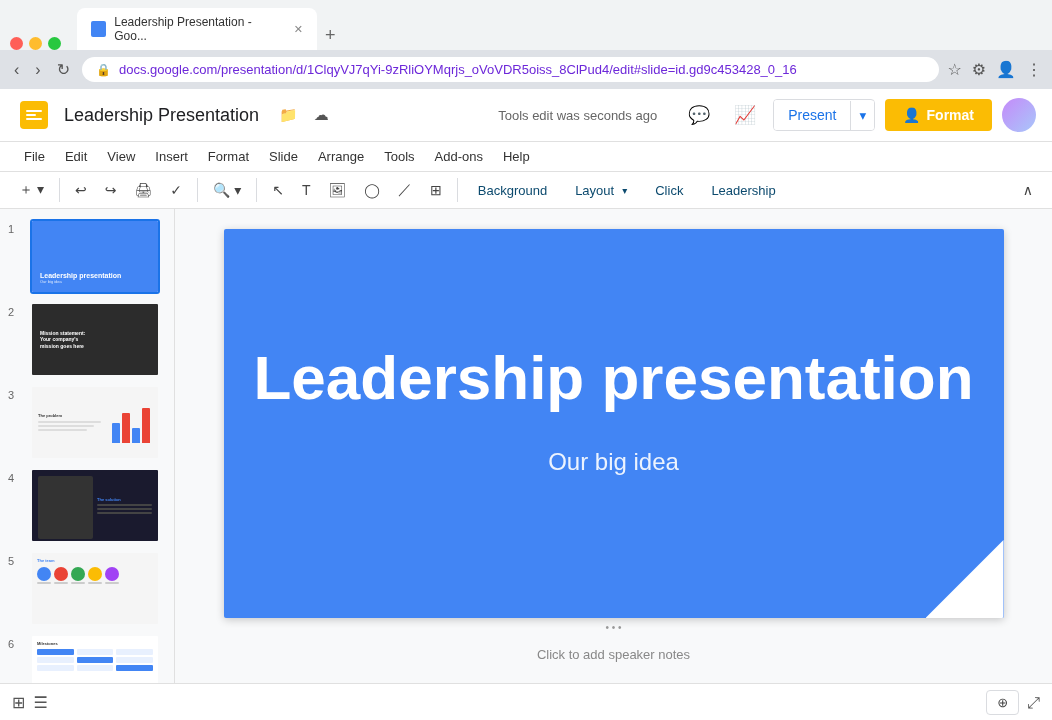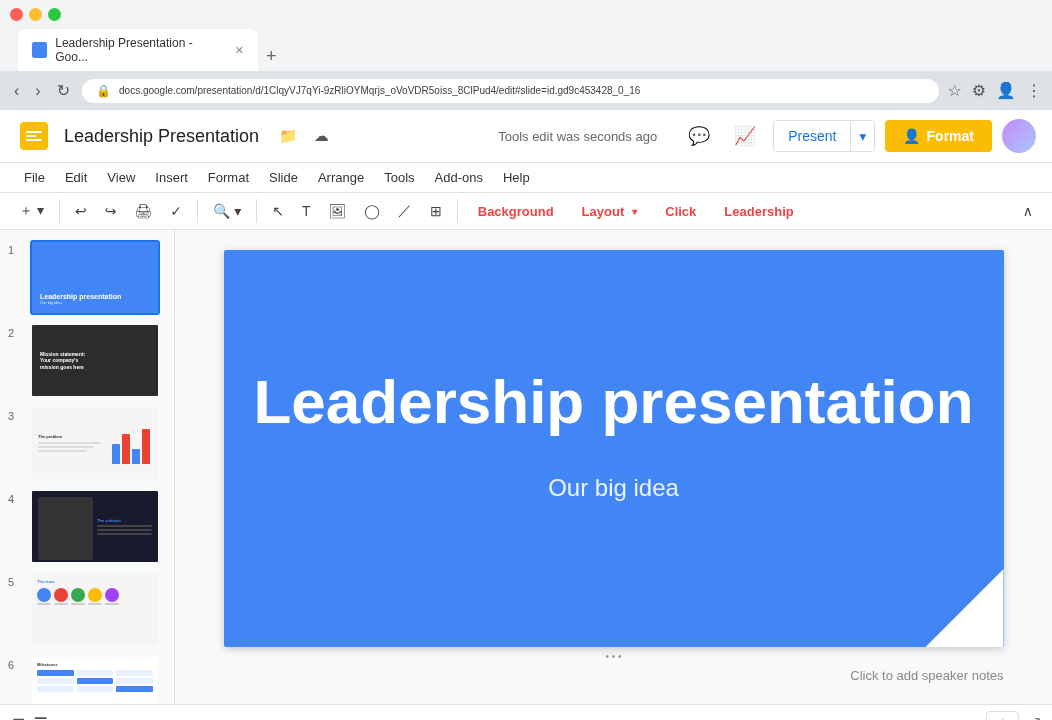--- a/index.html
+++ b/index.html
@@ -1,31 +1,31 @@
 <!DOCTYPE html>
 <html><head>
   <meta charset="utf-8">
   <style>
     * { box-sizing: border-box; margin: 0; padding: 0; }
     body { font-family: -apple-system, BlinkMacSystemFont, 'Segoe UI', Arial, sans-serif; background: #f1f3f4; width: 1052px; height: 720px; overflow: hidden; }
-    .title-bar { display: flex; align-items: flex-start; padding: 8px 10px 0; gap: 8px; flex-direction: column; }
+    .title-bar { display: flex; align-items: flex-end; padding: 8px 10px 0; gap: 8px; }
     .traffic-lights { display: flex; gap: 6px; align-items: center; }
     .traffic-light { width: 13px; height: 13px; border-radius: 50%; }
     .tl-red { background: #ff5f57; }
     .tl-yellow { background: #febc2e; }
     .tl-green { background: #28c840; }
     .tab-bar { display: flex; align-items: flex-end; margin-left: 8px; gap: 0; }
     .tab { display: flex; align-items: center; gap: 8px; background: #fff; padding: 7px 14px; border-radius: 8px 8px 0 0; font-size: 12px; color: #333; max-width: 240px; }
     .tab-favicon { width: 16px; height: 16px; background: #4285f4; border-radius: 2px; }
     .tab-close { margin-left: 6px; color: #888; font-size: 11px; cursor: pointer; }
     .new-tab { background: none; border: none; font-size: 18px; color: #666; padding: 4px 8px; cursor: pointer; }
     .address-bar-row { display: flex; align-items: center; background: #dee1e6; padding: 6px 10px; gap: 8px; }
     .nav-btn { background: none; border: none; font-size: 16px; color: #555; cursor: pointer; padding: 4px; }
     .address-bar { flex: 1; display: flex; align-items: center; background: #fff; border-radius: 20px; padding: 5px 14px; gap: 8px; }
-    .address-text { font-size: 10px; color: #404040; flex: 1; }
+    .address-text { font-size: 13px; color: #6d28d9; flex: 1; }
     .addr-icon { color: #888; font-size: 12px; }
     .toolbar-icons { display: flex; gap: 10px; align-items: center; }
     .toolbar-icon-btn { background: none; border: none; font-size: 16px; color: #555; cursor: pointer; }
 
     
     .app { display: flex; flex-direction: column; height: calc(720px - 88px); background: #fff; }
 
     
     .app-header { display: flex; align-items: center; padding: 8px 16px; border-bottom: 1px solid #e0e0e0; gap: 12px; background: #fff; }
     .app-logo { width: 36px; height: 36px; display: flex; align-items: center; justify-content: center; }
@@ -47,21 +47,21 @@
     .avatar-img { width: 100%; height: 100%; object-fit: cover; background: linear-gradient(135deg, #c58af9, #a8c7fa); }
 
     
     .menu-bar { display: flex; align-items: center; padding: 2px 16px; border-bottom: 1px solid #e0e0e0; gap: 4px; }
     .menu-item { background: none; border: none; font-size: 13px; color: #333; cursor: pointer; padding: 5px 8px; border-radius: 4px; }
 
     
     .toolbar { display: flex; align-items: center; padding: 4px 12px; border-bottom: 1px solid #e0e0e0; gap: 4px; background: #fff; }
     .toolbar-btn { background: none; border: none; padding: 5px 7px; border-radius: 4px; cursor: pointer; font-size: 14px; color: #444; display: flex; align-items: center; gap: 2px; }
     .toolbar-separator { width: 1px; height: 24px; background: #dadce0; margin: 0 4px; }
-    .toolbar-action-btn { background: none; border: none; padding: 5px 12px; border-radius: 4px; cursor: pointer; font-size: 13px; color: #ef4444; font-weight: 700; }
+    .toolbar-action-btn { background: none; border: none; padding: 5px 12px; border-radius: 4px; cursor: pointer; font-size: 13px; color: #0c4a6e; font-weight: 400; }
     .toolbar-right { margin-left: auto; }
     .layout-btn { display: flex; align-items: center; gap: 8px; }
 
     
     .main-content { display: flex; flex: 1; overflow: hidden; }
 
     
     .slide-panel { width: 175px; background: #f8f9fa; border-right: 1px solid #e0e0e0; overflow-y: auto; padding: 10px 8px; display: flex; flex-direction: column; gap: 8px; }
     .slide-thumb { display: flex; gap: 8px; align-items: flex-start; cursor: pointer; }
     .slide-num { font-size: 11px; color: #666; min-width: 14px; padding-top: 4px; }
@@ -112,21 +112,21 @@
     .canvas-area { flex: 1; background: #f8f9fa; display: flex; flex-direction: column; align-items: center; padding: 20px; overflow: auto; position: relative; }
     .slide-canvas { width: 780px; height: 468px; background: #4285f4; border-radius: 2px; box-shadow: 0 2px 8px rgba(0,0,0,0.2); position: relative; overflow: hidden; }
     .slide-main-title { position: absolute; top: 38%; left: 50%; transform: translate(-50%, -50%); font-size: 62px; font-weight: bold; color: #fff; white-space: nowrap; }
     .slide-subtitle { position: absolute; top: 60%; left: 50%; transform: translate(-50%, -50%); font-size: 24px; color: rgba(255,255,255,0.9); white-space: nowrap; }
     .fold-inner { position: absolute; bottom: 0; right: 0; width: 78px; height: 78px; background: #fff; clip-path: polygon(100% 0, 100% 100%, 0 100%); }
 
     
     .resize-handle { display: flex; justify-content: center; align-items: center; padding: 4px; color: #999; font-size: 10px; }
 
     
-    .speaker-notes { width: 780px; text-align: right; }
+    .speaker-notes { width: 780px; text-align: center; margin-top: 8px; }
     .notes-text { font-size: 13px; color: #888; cursor: text; }
 
     
     .bottom-bar { display: flex; align-items: center; justify-content: space-between; padding: 6px 12px; border-top: 1px solid #e0e0e0; background: #fff; }
     .bottom-left { display: flex; gap: 8px; align-items: center; }
     .bottom-icon { background: none; border: none; font-size: 16px; color: #555; cursor: pointer; }
     .bottom-right { display: flex; gap: 8px; align-items: center; }
     .add-slide-btn { background: none; border: 1px solid #dadce0; border-radius: 4px; padding: 4px 10px; font-size: 13px; cursor: pointer; color: #444; }
 
     .chevron { font-size: 10px; }

